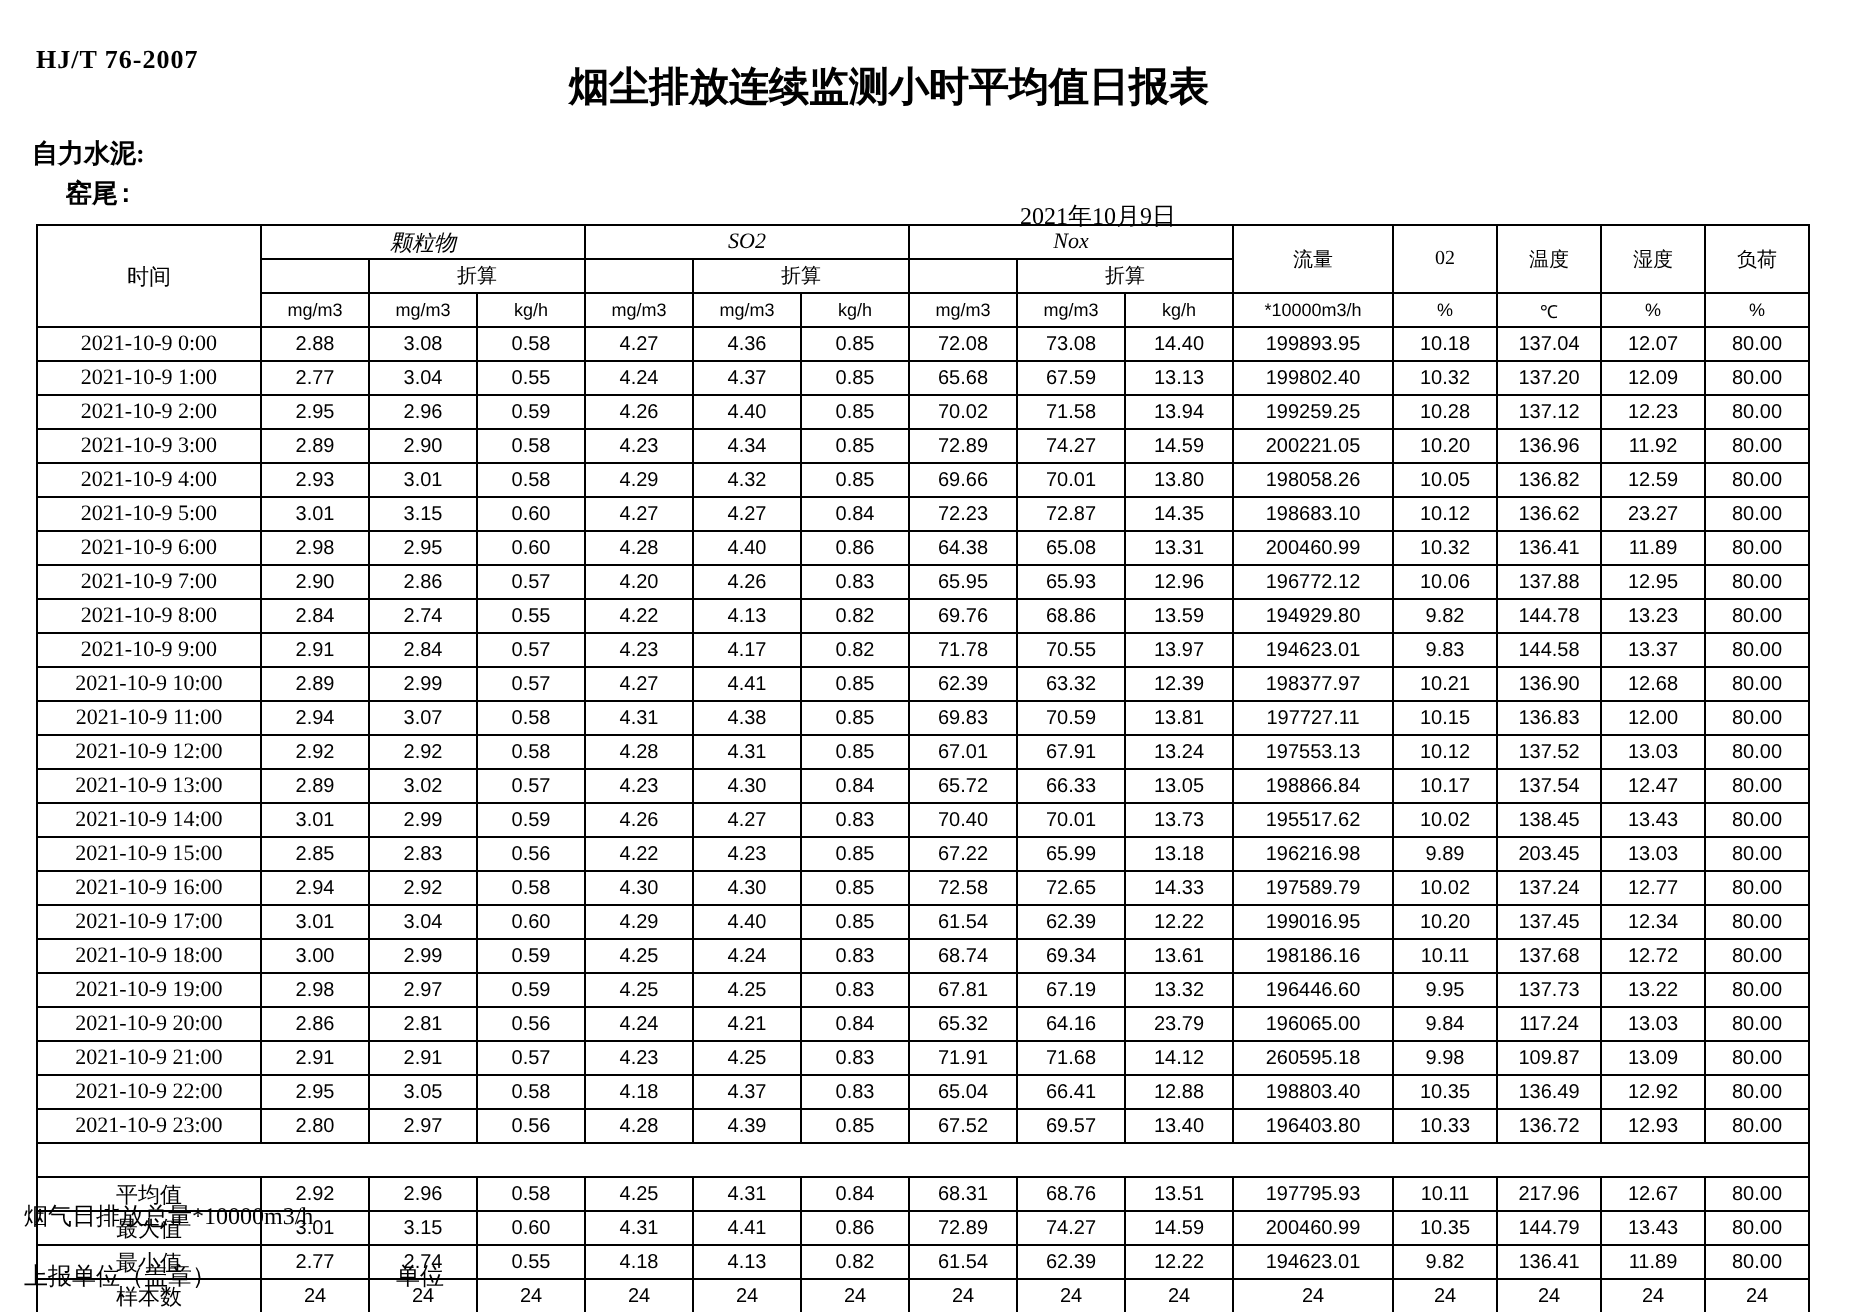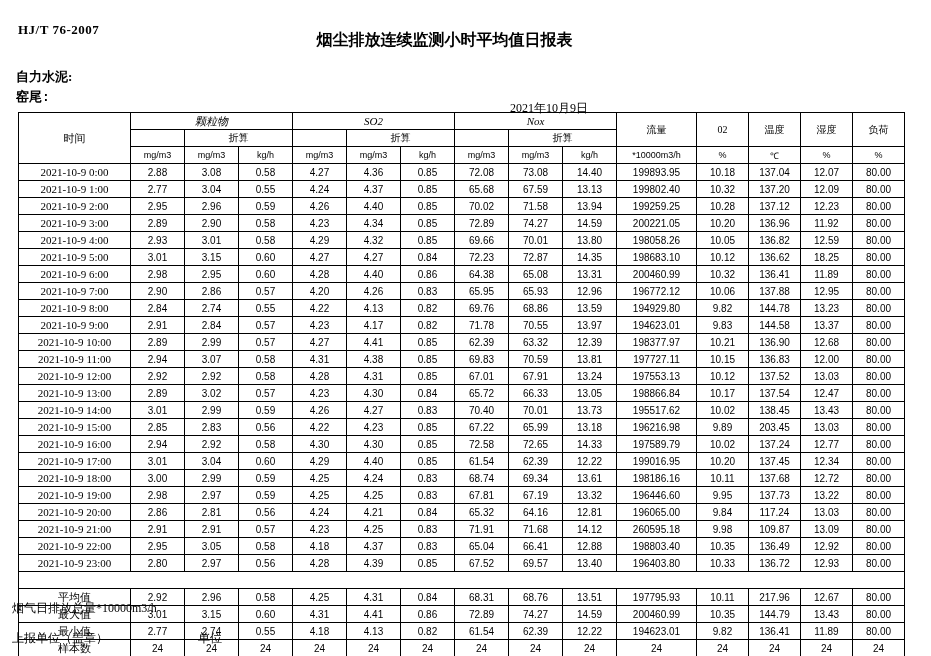--- a/index.html
+++ b/index.html
@@ -25,34 +25,34 @@
     letter-spacing: 0.5px;
     margin-top: 16px;
   }
   .doc-title {
     position: absolute;
     left: 0;
     top: 30px;
     width: 889px;
     text-align: center;
     font-family: "Liberation Serif", serif;
-    font-size: 16px;
+    font-size: 20px;
     font-weight: bold;
   }
   .company {
     position: absolute;
     left: 16px;
     top: 68px;
     font-size: 13px;
     font-weight: bold;
     font-family: "Liberation Serif", serif;
   }
   .station {
     position: absolute;
-    left: 16px;
+    left: 33px;
     top: 88px;
     font-size: 13px;
     font-weight: bold;
     font-family: Liberation Mono, monospace;
   }
   .report-date {
     position: absolute;
     left: 510px;
     top: 100px;
     font-size: 12px;
@@ -281,21 +281,21 @@
         <td>0.60</td>
         <td>4.27</td>
         <td>4.27</td>
         <td>0.84</td>
         <td>72.23</td>
         <td>72.87</td>
         <td>14.35</td>
         <td>198683.10</td>
         <td>10.12</td>
         <td>136.62</td>
-        <td>18.25</td>
+        <td>23.27</td>
         <td>80.00</td>
       </tr>
       <tr>
         <td class="label-cell">2021-10-9 6:00</td>
         <td>2.98</td>
         <td>2.95</td>
         <td>0.60</td>
         <td>4.28</td>
         <td>4.40</td>
         <td>0.86</td>
@@ -532,21 +532,21 @@
       <tr>
         <td class="label-cell">2021-10-9 20:00</td>
         <td>2.86</td>
         <td>2.81</td>
         <td>0.56</td>
         <td>4.24</td>
         <td>4.21</td>
         <td>0.84</td>
         <td>65.32</td>
         <td>64.16</td>
-        <td>12.81</td>
+        <td>23.79</td>
         <td>196065.00</td>
         <td>9.84</td>
         <td>117.24</td>
         <td>13.03</td>
         <td>80.00</td>
       </tr>
       <tr>
         <td class="label-cell">2021-10-9 21:00</td>
         <td>2.91</td>
         <td>2.91</td>

